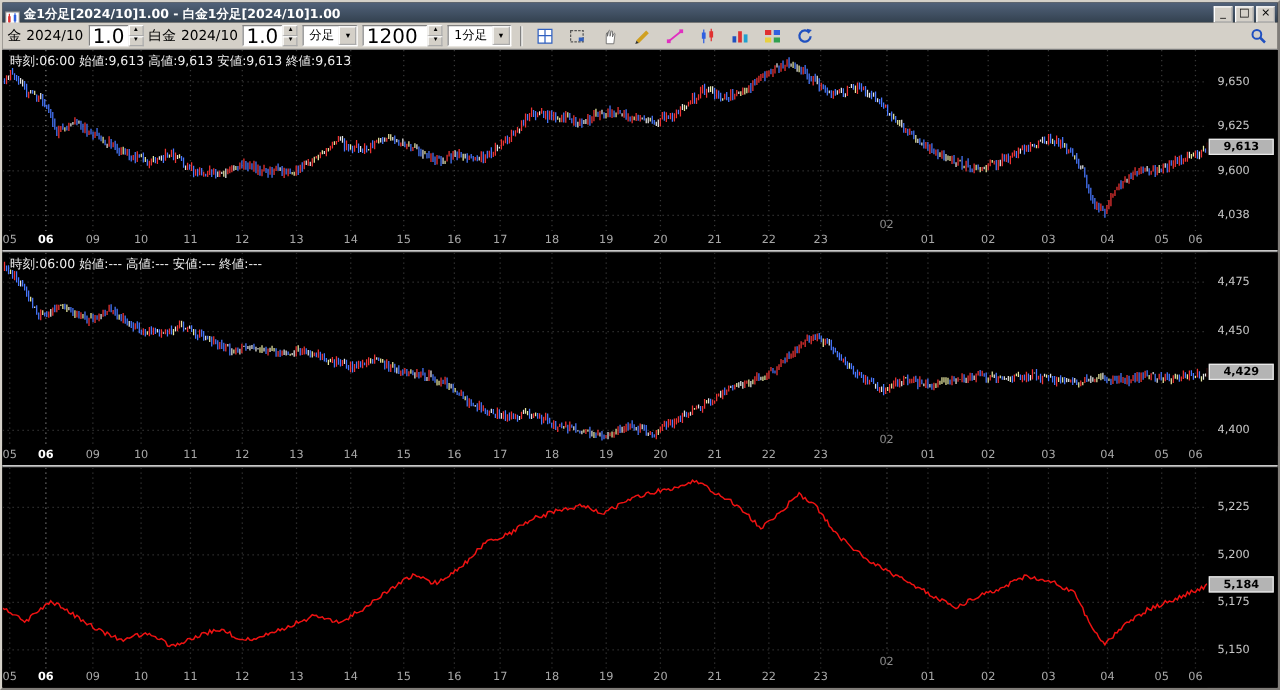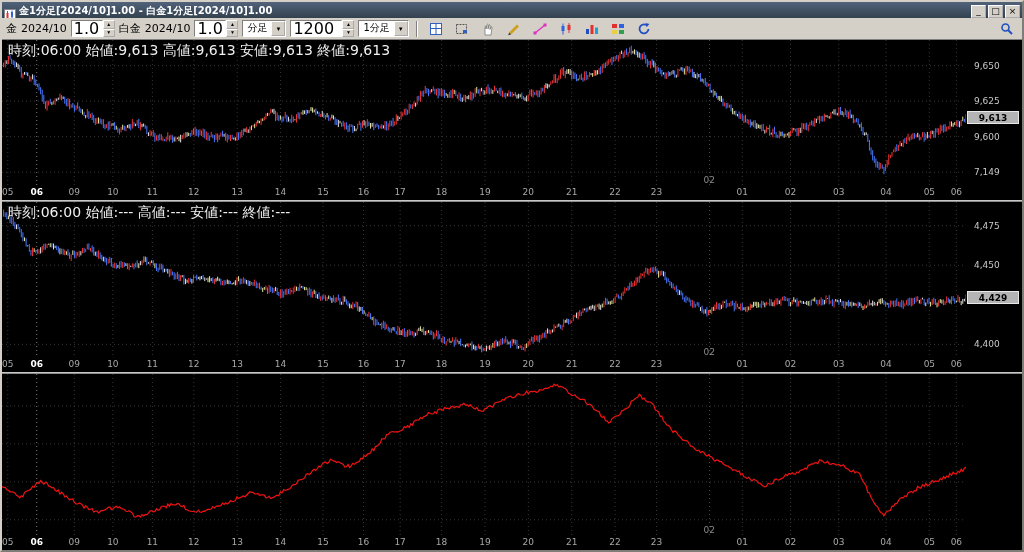--- a/index.html
+++ b/index.html
@@ -35,21 +35,21 @@
   .divider{flex:0 0 2px;background:#8a8a8a;border-top:1px solid #c8c8c8;}
   .plot{position:absolute;left:0;top:0;right:56px;bottom:15px;overflow:hidden;}
   .plot svg{position:absolute;left:0;top:0;}
   .yaxis{position:absolute;top:0;bottom:15px;right:0;width:56px;background:#000;}
   .xaxis{position:absolute;bottom:0;height:15px;left:0;right:56px;background:#000;}
   .ytick{position:absolute;left:8px;color:#c8c8c8;font-size:9px;white-space:nowrap;}
   .curbox{position:absolute;left:1px;right:3px;background:#b4b4b4;color:#000;font-weight:bold;font-size:9px;text-align:center;height:13px;line-height:13px;border:1px solid #e8e8e8;}
   .xtick{position:absolute;top:2px;font-size:9px;color:#a8a8a8;width:16px;text-align:center;}
   .xtick.em{color:#ffffff;font-weight:bold;}
   .date-marker{position:absolute;bottom:0;color:#8a8a8a;font-size:9px;}
-  .info{position:absolute;left:6px;top:2px;font-size:14px;color:#f0f0f0;white-space:nowrap;text-shadow:0 0 2px #000;}
+  .info{position:absolute;left:6px;top:2px;font-size:10px;color:#f0f0f0;white-space:nowrap;text-shadow:0 0 2px #000;}
 </style>
 </head>
 <body>
 
 <div class="window">
 
   <div class="titlebar">
     <span class="app-icon">
       <svg width="12" height="12">
           <rect x="0.5" y="0.5" width="11" height="11" fill="#fff" stroke="#888"></rect>
@@ -802,21 +802,21 @@
             <line x1="960.7813021702838" y1="76.59792600115175" x2="960.7813021702838" y2="81.15321955083024" stroke="#e8e8a0" stroke-width="1"></line>
             <line x1="962.3906510851419" y1="78.83151948890568" x2="962.3906510851419" y2="82.20464197750516" stroke="#4878ff" stroke-width="1"></line>
             <line x1="964" y1="74.03068093772956" x2="964" y2="82.81440516264375" stroke="#f03434" stroke-width="1"></line>
           </svg>
           <span class="date-marker" style="left: 701.576px;">02</span>
         </div>
       <div class="yaxis">
           <span class="ytick" style="top: 20.5882px; text-align: center;">9,650</span>
           <span class="ytick" style="top: 56.1275px;">9,625</span>
           <span class="ytick" style="top: 91.6667px;">9,600</span>
-          <span class="ytick" style="top: 127.206px;">7,149</span>
+          <span class="ytick" style="top: 127.206px;">4,038</span>
           <span class="curbox" style="top: 71.1863px;">9,613</span>
         </div>
       <div class="xaxis">
           <span class="xtick" style="left: -2.216px;">05</span>
           <span class="xtick em" style="left: 26.704px;">06</span>
           <span class="xtick" style="left: 64.3px;">09</span>
           <span class="xtick" style="left: 102.86px;">10</span>
           <span class="xtick" style="left: 142.384px;">11</span>
           <span class="xtick" style="left: 183.836px;">12</span>
           <span class="xtick" style="left: 227.216px;">13</span>
@@ -1534,20 +1534,27 @@
             <line x1="954.36" y1="0" x2="954.36" y2="161" stroke="#373737" stroke-width="1" stroke-dasharray="1,3"></line>
             <line x1="707.576" y1="0" x2="707.576" y2="161" stroke="#4a4a4a" stroke-width="1" stroke-dasharray="1,3"></line>
             <line x1="0" y1="31.89622641509434" x2="964" y2="31.89622641509434" stroke="#373737" stroke-width="1" stroke-dasharray="1,3"></line>
             <line x1="0" y1="69.86792452830188" x2="964" y2="69.86792452830188" stroke="#373737" stroke-width="1" stroke-dasharray="1,3"></line>
             <line x1="0" y1="107.83962264150942" x2="964" y2="107.83962264150942" stroke="#373737" stroke-width="1" stroke-dasharray="1,3"></line>
             <line x1="0" y1="145.81132075471697" x2="964" y2="145.81132075471697" stroke="#373737" stroke-width="1" stroke-dasharray="1,3"></line>
             <polyline points="0.0,112.4 1.6,113.5 3.2,113.1 4.8,115.8 6.4,116.3 8.0,117.8 9.7,117.9 11.3,118.1 12.9,118.9 14.5,121.3 16.1,122.2 17.7,123.8 19.3,121.8 20.9,122.8 22.5,118.5 24.1,117.2 25.7,116.7 27.4,116.2 29.0,115.0 30.6,112.4 32.2,113.2 33.8,110.1 35.4,108.7 37.0,109.4 38.6,106.6 40.2,108.5 41.8,110.2 43.5,108.3 45.1,109.0 46.7,112.2 48.3,112.5 49.9,113.9 51.5,113.4 53.1,116.4 54.7,117.2 56.3,115.9 57.9,120.1 59.5,118.2 61.2,119.6 62.8,123.0 64.4,122.0 66.0,124.1 67.6,125.8 69.2,125.1 70.8,124.9 72.4,128.4 74.0,129.9 75.6,130.0 77.2,128.9 78.9,129.7 80.5,131.1 82.1,134.0 83.7,131.7 85.3,133.1 86.9,135.6 88.5,135.3 90.1,134.5 91.7,138.0 93.3,137.2 95.0,137.2 96.6,139.0 98.2,137.5 99.8,136.3 101.4,136.6 103.0,135.8 104.6,134.8 106.2,133.4 107.8,132.9 109.4,135.6 111.0,134.8 112.7,133.3 114.3,132.3 115.9,133.8 117.5,132.7 119.1,134.5 120.7,134.9 122.3,135.4 123.9,137.3 125.5,137.5 127.1,136.8 128.7,137.8 130.4,139.1 132.0,142.8 133.6,143.1 135.2,141.8 136.8,141.6 138.4,143.0 140.0,140.7 141.6,141.9 143.2,140.5 144.8,140.7 146.5,139.2 148.1,136.9 149.7,136.8 151.3,137.8 152.9,137.4 154.5,134.7 156.1,136.2 157.7,135.6 159.3,132.5 160.9,132.0 162.5,132.4 164.2,133.8 165.8,130.0 167.4,132.4 169.0,129.7 170.6,130.8 172.2,130.8 173.8,130.9 175.4,129.5 177.0,129.8 178.6,132.0 180.2,132.6 181.9,131.4 183.5,135.4 185.1,135.7 186.7,136.8 188.3,137.2 189.9,137.5 191.5,137.5 193.1,137.9 194.7,138.1 196.3,136.2 197.9,138.0 199.6,138.3 201.2,137.1 202.8,137.3 204.4,136.1 206.0,135.4 207.6,135.4 209.2,135.0 210.8,132.6 212.4,133.9 214.0,132.3 215.7,131.9 217.3,132.1 218.9,131.4 220.5,129.1 222.1,130.5 223.7,128.8 225.3,130.0 226.9,128.8 228.5,126.6 230.1,127.6 231.7,127.4 233.4,126.4 235.0,122.9 236.6,124.5 238.2,123.5 239.8,122.9 241.4,121.7 243.0,122.9 244.6,121.0 246.2,119.5 247.8,117.8 249.4,118.4 251.1,118.3 252.7,120.0 254.3,120.0 255.9,119.5 257.5,121.3 259.1,120.9 260.7,120.8 262.3,121.1 263.9,123.8 265.5,123.5 267.2,122.3 268.8,124.5 270.4,123.8 272.0,123.1 273.6,122.1 275.2,121.2 276.8,121.7 278.4,118.0 280.0,119.0 281.6,115.5 283.2,116.4 284.9,115.9 286.5,115.1 288.1,114.8 289.7,112.2 291.3,110.6 292.9,110.7 294.5,109.8 296.1,106.3 297.7,105.8 299.3,105.7 300.9,105.0 302.6,103.9 304.2,100.3 305.8,99.6 307.4,100.7 309.0,99.0 310.6,96.4 312.2,95.3 313.8,96.5 315.4,94.5 317.0,92.0 318.7,92.9 320.3,89.8 321.9,88.6 323.5,87.9 325.1,89.4 326.7,88.5 328.3,85.2 329.9,85.9 331.5,87.2 333.1,87.2 334.7,88.5 336.4,87.6 338.0,88.7 339.6,89.6 341.2,90.5 342.8,93.1 344.4,92.8 346.0,90.5 347.6,93.5 349.2,91.9 350.8,89.3 352.4,90.3 354.1,88.8 355.7,88.1 357.3,87.2 358.9,84.3 360.5,84.8 362.1,81.6 363.7,82.7 365.3,80.1 366.9,79.7 368.5,78.9 370.2,74.9 371.8,76.6 373.4,72.6 375.0,72.1 376.6,70.8 378.2,69.1 379.8,64.9 381.4,64.9 383.0,64.8 384.6,60.5 386.2,60.5 387.9,58.4 389.5,57.8 391.1,57.5 392.7,58.1 394.3,57.7 395.9,58.0 397.5,57.2 399.1,56.7 400.7,55.8 402.3,52.6 403.9,53.7 405.6,51.7 407.2,53.5 408.8,49.8 410.4,51.2 412.0,47.4 413.6,46.1 415.2,46.1 416.8,46.0 418.4,43.6 420.0,44.7 421.6,42.7 423.3,42.1 424.9,41.1 426.5,38.6 428.1,39.2 429.7,40.0 431.3,40.0 432.9,37.8 434.5,39.5 436.1,35.5 437.7,35.0 439.4,35.3 441.0,36.6 442.6,33.5 444.2,34.3 445.8,34.1 447.4,34.9 449.0,33.0 450.6,32.2 452.2,33.8 453.8,32.7 455.4,32.7 457.1,33.5 458.7,30.8 460.3,30.5 461.9,29.4 463.5,31.3 465.1,30.7 466.7,32.3 468.3,30.7 469.9,32.6 471.5,34.1 473.1,35.0 474.8,33.5 476.4,36.4 478.0,36.7 479.6,37.1 481.2,37.4 482.8,34.7 484.4,34.4 486.0,32.7 487.6,31.6 489.2,32.7 490.9,33.0 492.5,29.1 494.1,28.5 495.7,28.2 497.3,27.9 498.9,27.3 500.5,25.5 502.1,26.2 503.7,24.1 505.3,23.5 506.9,22.5 508.6,22.1 510.2,23.7 511.8,23.6 513.4,22.7 515.0,20.3 516.6,19.7 518.2,21.0 519.8,21.0 521.4,21.1 523.0,19.9 524.6,17.2 526.3,19.7 527.9,17.7 529.5,17.3 531.1,17.7 532.7,17.1 534.3,18.3 535.9,17.9 537.5,15.7 539.1,15.9 540.7,16.1 542.4,14.5 544.0,14.2 545.6,14.4 547.2,13.6 548.8,12.1 550.4,12.8 552.0,10.1 553.6,11.7 555.2,10.6 556.8,12.9 558.4,12.4 560.1,12.8 561.7,14.0 563.3,14.5 564.9,16.3 566.5,19.2 568.1,19.9 569.7,21.4 571.3,21.5 572.9,20.8 574.5,23.0 576.1,23.8 577.8,25.4 579.4,25.4 581.0,25.4 582.6,25.6 584.2,29.4 585.8,30.7 587.4,30.0 589.0,30.9 590.6,32.6 592.2,35.5 593.8,36.3 595.5,37.2 597.1,37.6 598.7,42.0 600.3,43.5 601.9,42.3 603.5,46.7 605.1,46.9 606.7,49.1 608.3,48.4 609.9,44.8 611.6,43.4 613.2,42.5 614.8,41.9 616.4,41.6 618.0,40.4 619.6,37.0 621.2,36.4 622.8,35.1 624.4,34.6 626.0,33.5 627.6,32.0 629.3,27.0 630.9,26.6 632.5,25.3 634.1,23.9 635.7,23.2 637.3,20.2 638.9,21.7 640.5,25.2 642.1,24.1 643.7,26.7 645.3,27.9 647.0,27.8 648.6,28.3 650.2,29.4 651.8,31.2 653.4,36.1 655.0,36.7 656.6,38.1 658.2,42.6 659.8,42.1 661.4,47.0 663.1,48.4 664.7,51.0 666.3,51.3 667.9,52.9 669.5,56.0 671.1,58.5 672.7,56.8 674.3,58.0 675.9,60.3 677.5,62.1 679.1,64.0 680.8,66.2 682.4,66.3 684.0,66.6 685.6,67.3 687.2,70.0 688.8,72.2 690.4,72.5 692.0,73.8 693.6,75.9 695.2,76.8 696.8,76.2 698.5,78.6 700.1,77.4 701.7,78.3 703.3,80.8 704.9,82.1 706.5,80.9 708.1,82.4 709.7,82.9 711.3,85.5 712.9,87.2 714.6,85.9 716.2,86.4 717.8,87.6 719.4,87.6 721.0,89.7 722.6,90.8 724.2,91.9 725.8,91.9 727.4,93.4 729.0,93.9 730.6,96.4 732.3,95.8 733.9,96.3 735.5,97.6 737.1,97.1 738.7,100.7 740.3,99.7 741.9,102.7 743.5,103.3 745.1,104.4 746.7,103.3 748.3,105.3 750.0,107.0 751.6,105.2 753.2,106.0 754.8,106.9 756.4,109.2 758.0,109.1 759.6,110.8 761.2,111.9 762.8,112.9 764.4,112.2 766.1,109.3 767.7,110.0 769.3,110.2 770.9,109.1 772.5,105.5 774.1,105.0 775.7,106.0 777.3,105.8 778.9,104.9 780.5,104.2 782.1,102.6 783.8,100.4 785.4,101.6 787.0,99.5 788.6,100.1 790.2,98.8 791.8,100.2 793.4,100.1 795.0,97.9 796.6,98.7 798.2,96.5 799.8,95.9 801.5,95.7 803.1,94.1 804.7,95.1 806.3,91.3 807.9,90.9 809.5,89.9 811.1,90.2 812.7,88.8 814.3,88.7 815.9,89.7 817.5,86.0 819.2,86.2 820.8,87.4 822.4,88.9 824.0,88.6 825.6,87.4 827.2,89.9 828.8,90.4 830.4,89.6 832.0,89.6 833.6,90.9 835.3,90.8 836.9,90.4 838.5,92.0 840.1,91.3 841.7,90.9 843.3,93.7 844.9,94.6 846.5,95.4 848.1,97.2 849.7,97.7 851.3,96.2 853.0,98.9 854.6,97.8 856.2,98.4 857.8,99.8 859.4,104.0 861.0,107.0 862.6,109.7 864.2,112.0 865.8,118.2 867.4,118.9 869.0,123.2 870.7,126.3 872.3,129.2 873.9,131.6 875.5,132.6 877.1,136.2 878.7,138.6 880.3,139.2 881.9,141.8 883.5,139.2 885.1,137.2 886.8,136.9 888.4,136.3 890.0,132.1 891.6,132.3 893.2,129.6 894.8,129.7 896.4,126.7 898.0,124.6 899.6,123.7 901.2,123.9 902.8,121.9 904.5,122.5 906.1,119.0 907.7,118.1 909.3,117.4 910.9,118.7 912.5,116.6 914.1,116.8 915.7,112.3 917.3,113.6 918.9,114.2 920.5,110.7 922.2,112.5 923.8,109.4 925.4,111.8 927.0,110.9 928.6,109.2 930.2,106.5 931.8,108.2 933.4,106.9 935.0,107.4 936.6,107.2 938.3,104.6 939.9,105.9 941.5,102.5 943.1,104.4 944.7,102.1 946.3,103.2 947.9,99.5 949.5,101.5 951.1,98.2 952.7,99.6 954.3,100.0 956.0,97.3 957.6,98.5 959.2,95.2 960.8,97.3 962.4,94.2 964.0,92.9" fill="none" stroke="#ee1212" stroke-width="1.2"></polyline>
           </svg>
           <span class="date-marker" style="left: 701.576px;">02</span>
         </div>
+      <div class="yaxis">
+          <span class="ytick" style="top: 26.8962px;">5,225</span>
+          <span class="ytick" style="top: 64.8679px;">5,200</span>
+          <span class="ytick" style="top: 102.84px;">5,175</span>
+          <span class="ytick" style="top: 140.811px;">5,150</span>
+          <span class="curbox" style="top: 87.1698px;">5,184</span>
+        </div>
       <div class="xaxis">
           <span class="xtick" style="left: -2.216px;">05</span>
           <span class="xtick em" style="left: 26.704px;">06</span>
           <span class="xtick" style="left: 64.3px;">09</span>
           <span class="xtick" style="left: 102.86px;">10</span>
           <span class="xtick" style="left: 142.384px;">11</span>
           <span class="xtick" style="left: 183.836px;">12</span>
           <span class="xtick" style="left: 227.216px;">13</span>
           <span class="xtick" style="left: 270.596px;">14</span>
           <span class="xtick" style="left: 313.012px;">15</span>

